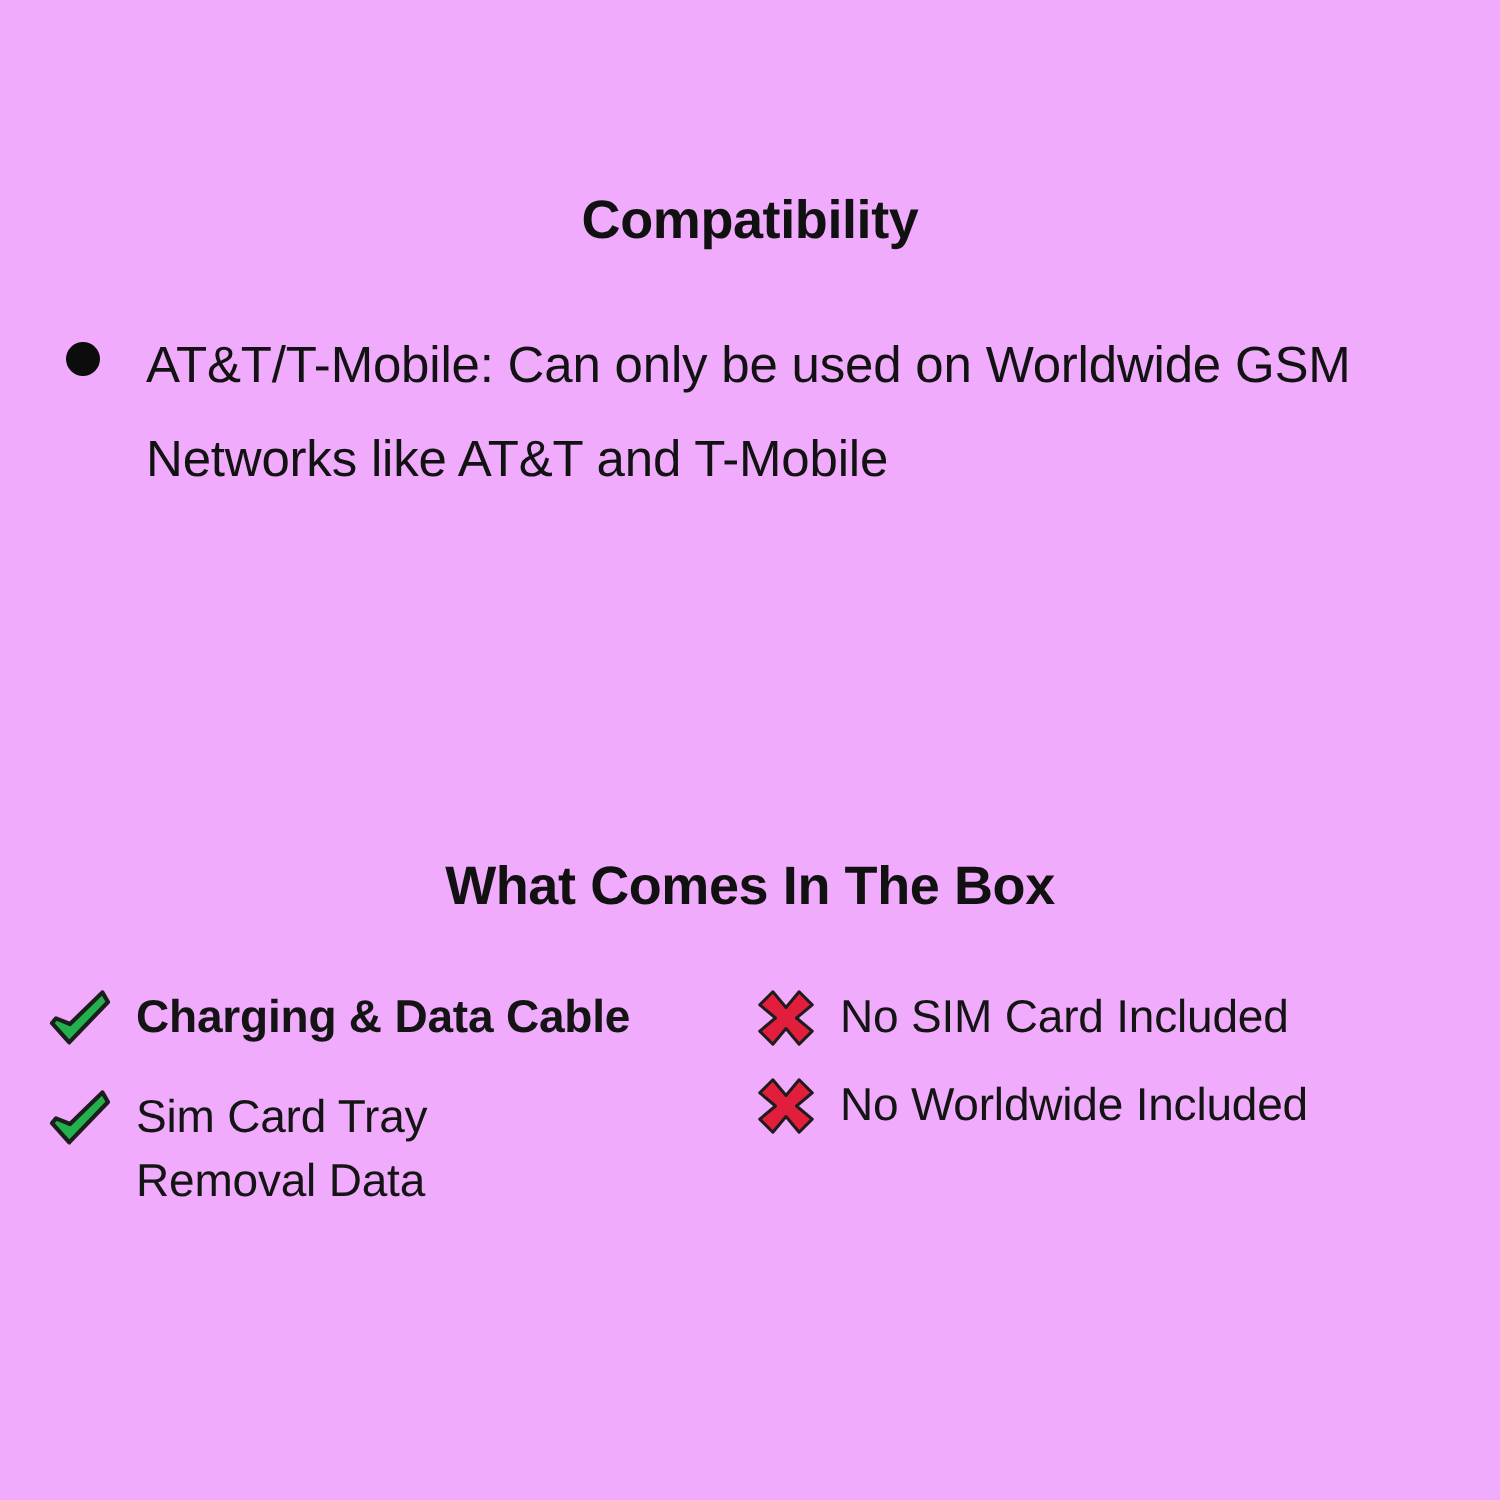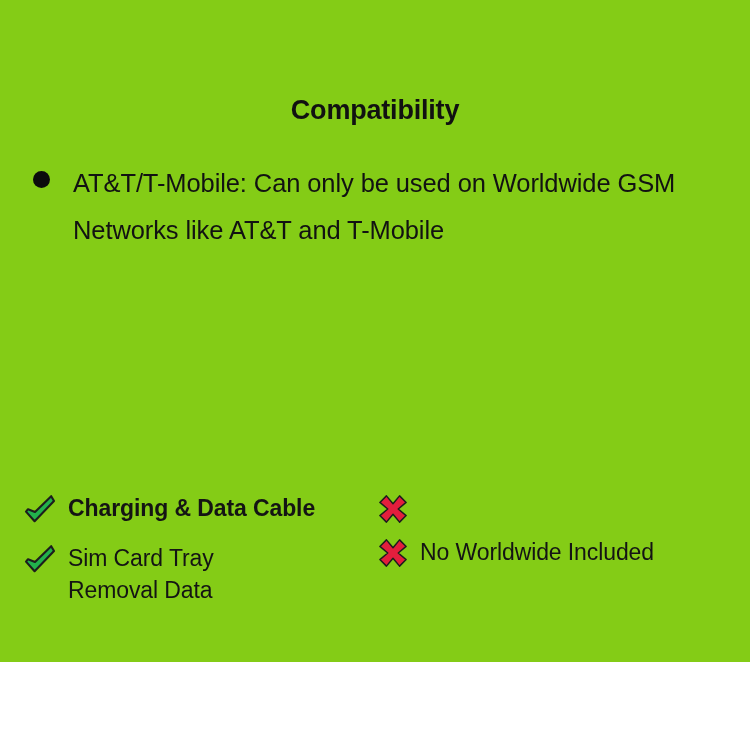--- a/index.html
+++ b/index.html
@@ -8,22 +8,22 @@
     padding: 0;
     background: #ffffff;
   }
   body {
     font-family: "Liberation Sans", sans-serif;
     -webkit-font-smoothing: antialiased;
   }
   #page {
     position: relative;
     width: 750px;
-    height: 662px;
-    background: #84cc16;
+    height: 750px;
+    background: #f0abfc;
     overflow: hidden;
     margin: 0 auto;
   }
 
   
   .section-heading {
     position: absolute;
     left: 0;
     width: 750px;
     text-align: center;
@@ -125,20 +125,21 @@
 
     <div class="compat-item">
       <span class="compat-bullet"></span>
       <div class="compat-line first">AT&amp;T/T-Mobile: Can only be used on Worldwide GSM</div>
       <div class="compat-line cont-tight">Networks like AT&amp;T and T-Mobile</div>
     </div>
 
 
   </div>
 
+  <div id="heading-box" class="section-heading">What Comes In The Box</div>
 
   <div id="box-grid">
 
     <div id="box-col-left" class="box-col">
 
       <div class="box-row">
         <span class="box-icon">
           <svg viewBox="0 0 32 30" width="32" height="30" aria-hidden="true">
             <path d="M4.0 15.2 L2.0 17.6 L10.6 27.2 L30.0 7.0 L27.2 2.2 L11.0 18.0 Z" fill="#22b14c" stroke="#1d1d1d" stroke-width="2.1" stroke-linejoin="round"></path>
           </svg>
@@ -159,20 +160,21 @@
     </div>
 
     <div id="box-col-right" class="box-col">
 
       <div class="box-row">
         <span class="box-icon">
           <svg viewBox="0 0 32 32" width="32" height="30" aria-hidden="true">
             <path d="M9.0 2.0 L16.0 10.4 L23.0 2.0 L30.0 9.0 L21.6 16.0 L30.0 23.0 L23.0 30.0 L16.0 21.6 L9.0 30.0 L2.0 23.0 L10.4 16.0 L2.0 9.0 Z" fill="#e31e3d" stroke="#1d1d1d" stroke-width="1.6" stroke-linejoin="round"></path>
           </svg>
         </span>
+        <span class="box-label">No SIM Card Included</span>
       </div>
 
       <div class="box-row">
         <span class="box-icon">
           <svg viewBox="0 0 32 32" width="32" height="30" aria-hidden="true">
             <path d="M9.0 2.0 L16.0 10.4 L23.0 2.0 L30.0 9.0 L21.6 16.0 L30.0 23.0 L23.0 30.0 L16.0 21.6 L9.0 30.0 L2.0 23.0 L10.4 16.0 L2.0 9.0 Z" fill="#e31e3d" stroke="#1d1d1d" stroke-width="1.6" stroke-linejoin="round"></path>
           </svg>
         </span>
         <span class="box-label">No Worldwide Included</span>
       </div>

